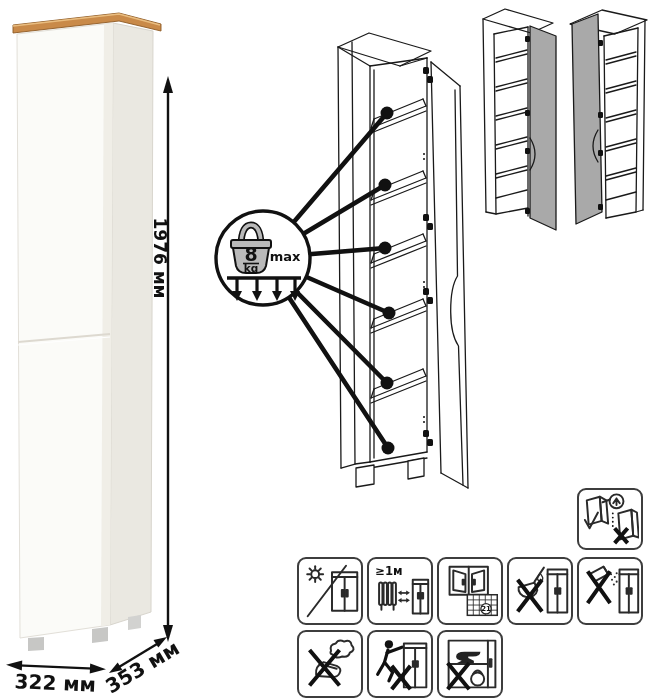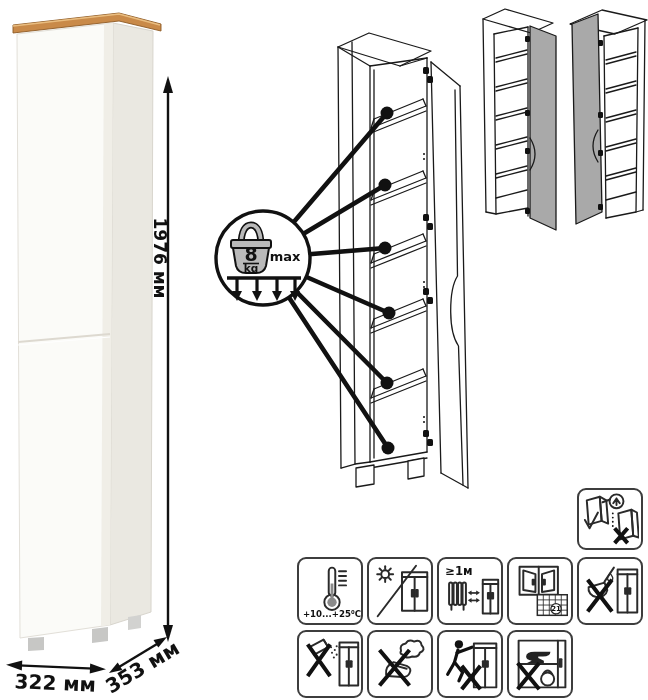--- a/index.html
+++ b/index.html
@@ -262,35 +262,20 @@
         <circle cx="34" cy="35.5" r="1"></circle>
     </g>
     <path d="M4,29 l5,9 l9,-17" class="ico" stroke-width="3"></path>
     <path d="M36,38 L50,54 M50,38 L36,54" class="xmark" stroke-width="3.4"></path>
   </svg>
 </div>
 
 <div id="care-grid">
 
 
-  <div class="cell">
-    <svg viewBox="0 0 62 62">
-      <g class="ico">
-        <rect x="27.5" y="6" width="7" height="30" rx="3.5"></rect>
-        <circle cx="31" cy="43" r="8.2"></circle>
-        <line x1="38.5" y1="10" x2="46" y2="10"></line>
-          <line x1="38.5" y1="15" x2="46" y2="15"></line>
-        <line x1="38.5" y1="20" x2="46" y2="20"></line>
-          <line x1="38.5" y1="25" x2="46" y2="25"></line>
-      </g>
-      <circle cx="31" cy="43" r="5" fill="#8a8a8a"></circle>
-      <rect x="29.5" y="23" width="3" height="18" fill="#8a8a8a"></rect>
-      <text x="31" y="59" font-size="9.2" font-weight="bold" text-anchor="middle">+10...+25⁰C</text>
-    </svg>
-  </div>
 
   <div class="cell">
     <svg viewBox="0 0 62 62">
       <g class="ico" stroke-width="1.9">
         <circle cx="13" cy="13" r="4.2"></circle>
         <line x1="13" y1="4.5" x2="13" y2="7.5"></line>
           <line x1="13" y1="18.5" x2="13" y2="21.5"></line>
         <line x1="4.5" y1="13" x2="7.5" y2="13"></line>
           <line x1="18.5" y1="13" x2="21.5" y2="13"></line>
         <line x1="7" y1="7" x2="9" y2="9"></line>

